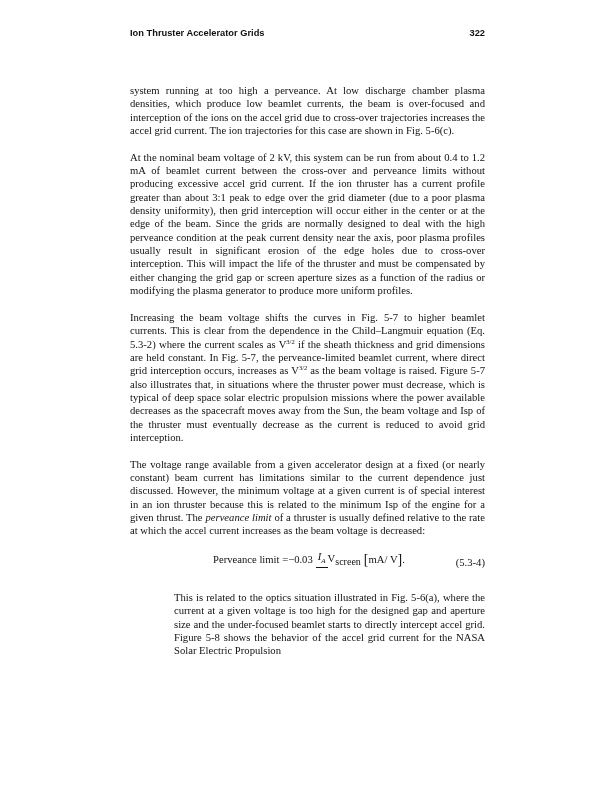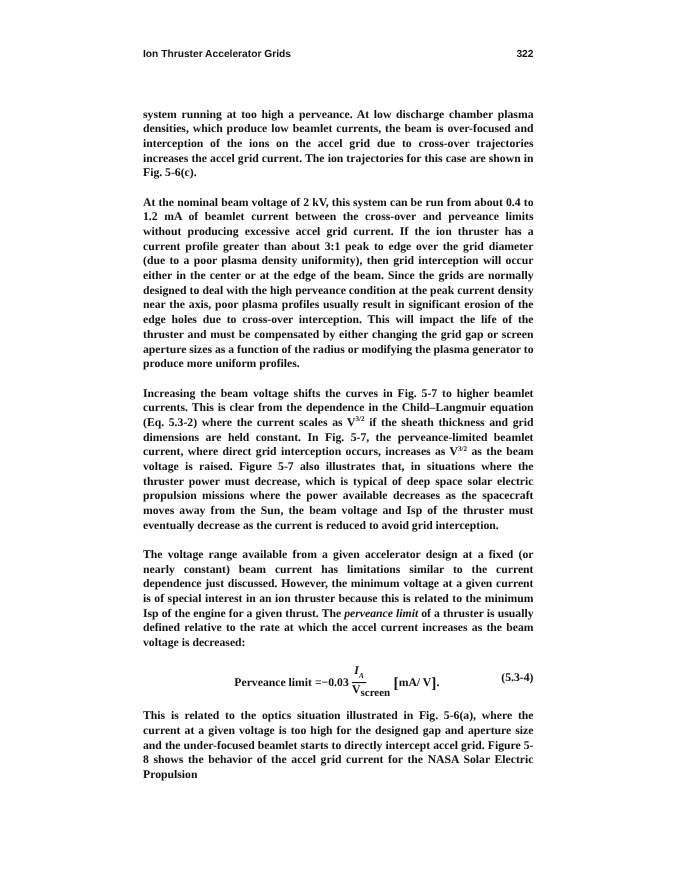--- a/index.html
+++ b/index.html
@@ -1,35 +1,35 @@
 <!DOCTYPE html>
 <html><head>
 <meta charset="utf-8">
 <style>
   html, body { margin: 0; padding: 0; background: #ffffff; }
   body { width: 612px; height: 792px; position: relative; overflow: hidden; color: #111; }
   .header {
-    position: absolute; left: 130px; top: 44px; width: 355px;
+    position: absolute; left: 130px; top: 28px; width: 355px;
     font-family: "Liberation Sans", sans-serif; font-weight: bold; font-size: 9.3px;
     display: flex; justify-content: space-between;
   }
   .body-text {
-    position: absolute; left: 130px; top: 98px; width: 355px;
-    font-family: "Liberation Serif", serif; font-size: 10.65px; line-height: 13.35px; font-weight: bold;
+    position: absolute; left: 130px; top: 84px; width: 355px;
+    font-family: "Liberation Serif", serif; font-size: 10.65px; line-height: 13.35px;
   }
   .para { text-align: justify; margin: 0 0 13.35px 0; hyphens: none; }
-  .para-last { margin-bottom: 0; }
+  .para-last { margin-bottom: 0; margin-left: 44px; }
   sup { font-size: 6.5px; line-height: 0; vertical-align: 4px; }
   em { font-style: italic; }
   .equation {
     position: relative; height: 36px; margin: -4px 0 8px 0;
     font-family: "Liberation Serif", serif; font-size: 10.65px;
   }
   .eq-body { position: absolute; left: 83px; top: 4px; display: flex; align-items: center; white-space: nowrap; }
-  .frac { display: inline-flex; flex-direction: column; align-items: flex-start; margin: 0 3px; }
+  .frac { display: inline-flex; flex-direction: row; align-items: flex-end; margin: 0 3px; }
   .frac .num { font-style: italic; padding: 0 2px; border-bottom: 0.8px solid #111; line-height: 12px; }
   .frac .num sub { font-size: 7px; font-style: italic; }
   .frac .den { line-height: 13px; }
   .frac .den sub { font-size: 10px; }
   .bracket { font-size: 14px; }
   .eq-num { position: absolute; right: 0; top: 9px; }
 </style>
 </head>
 <body>
 

